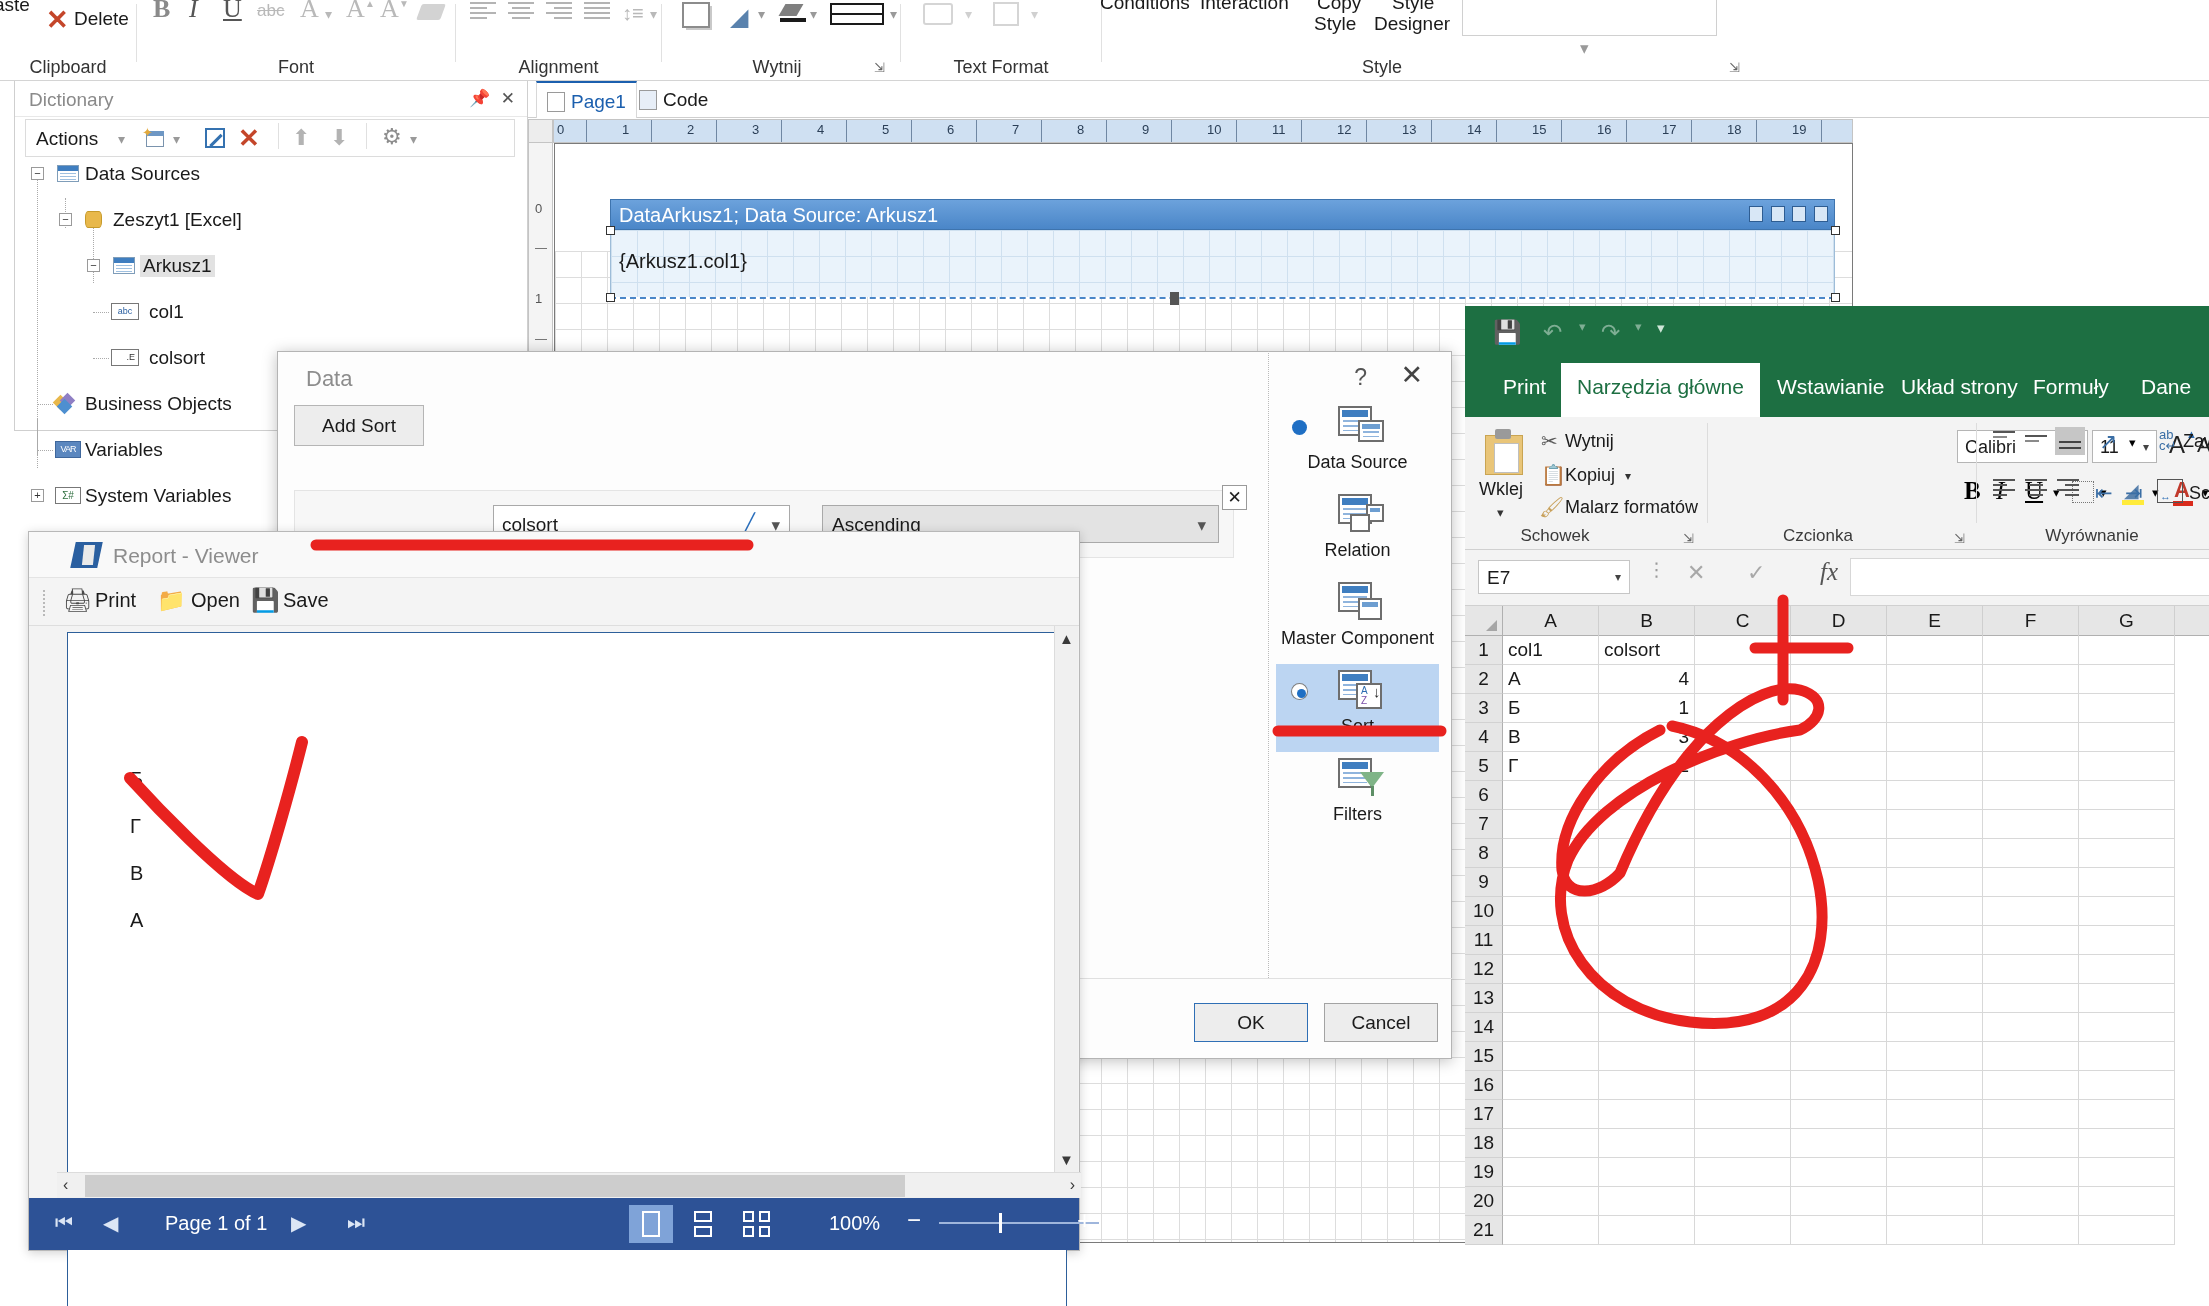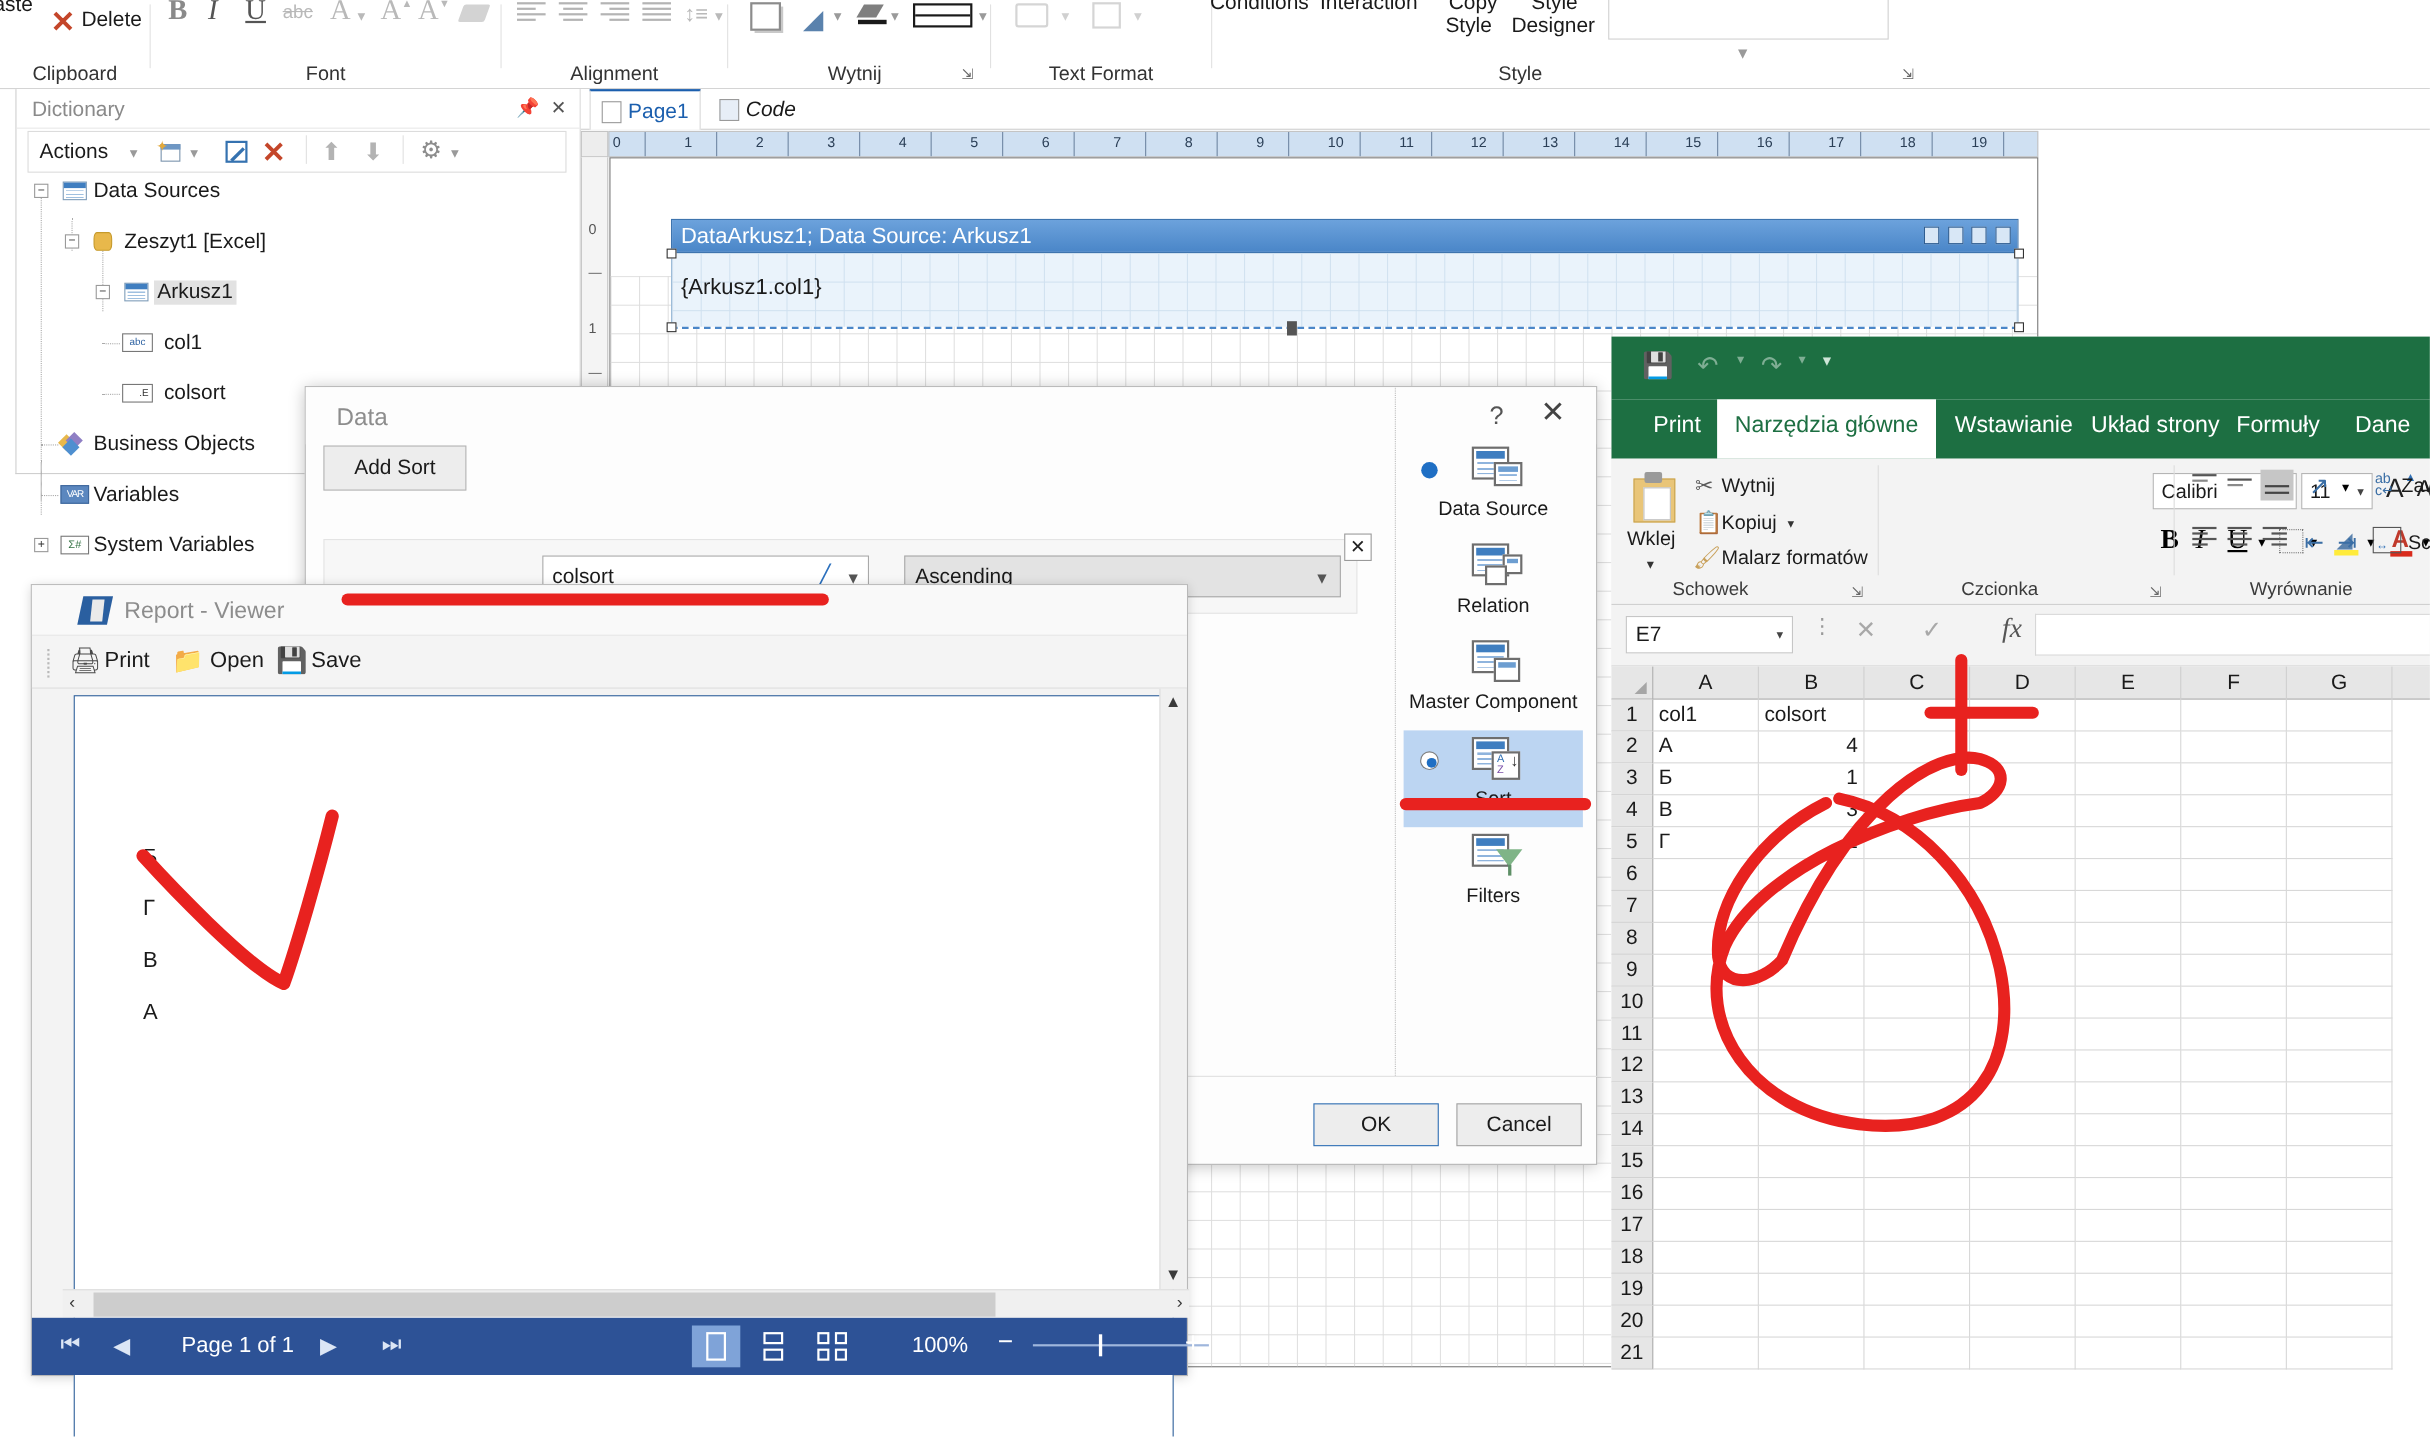--- a/index.html
+++ b/index.html
@@ -504,21 +504,21 @@
     </div>
   </div>
 </div>
 
 <div class="abs" id="designer-area">
   <div id="page-tabs">
     <div class="ptab active" style="left:8px;">
       <span class="ptab-ico"></span>
       <span>Page1</span>
     </div>
-    <div class="ptab" style="left:116px;font-style:italic;">
+    <div class="ptab" style="left:101px;">
       <span class="ptab-ico" style="background:#e7eef7;"></span>
       <span>Code</span>
     </div>
   </div>
 
   <div id="ruler-corner"></div>
   <div id="ruler-h">
     <div class="tickwrap" id="ruler-ticks">
         <div class="tn" style="left: 3px;">0</div>
         <div class="tk" style="left: 32px;"></div>

